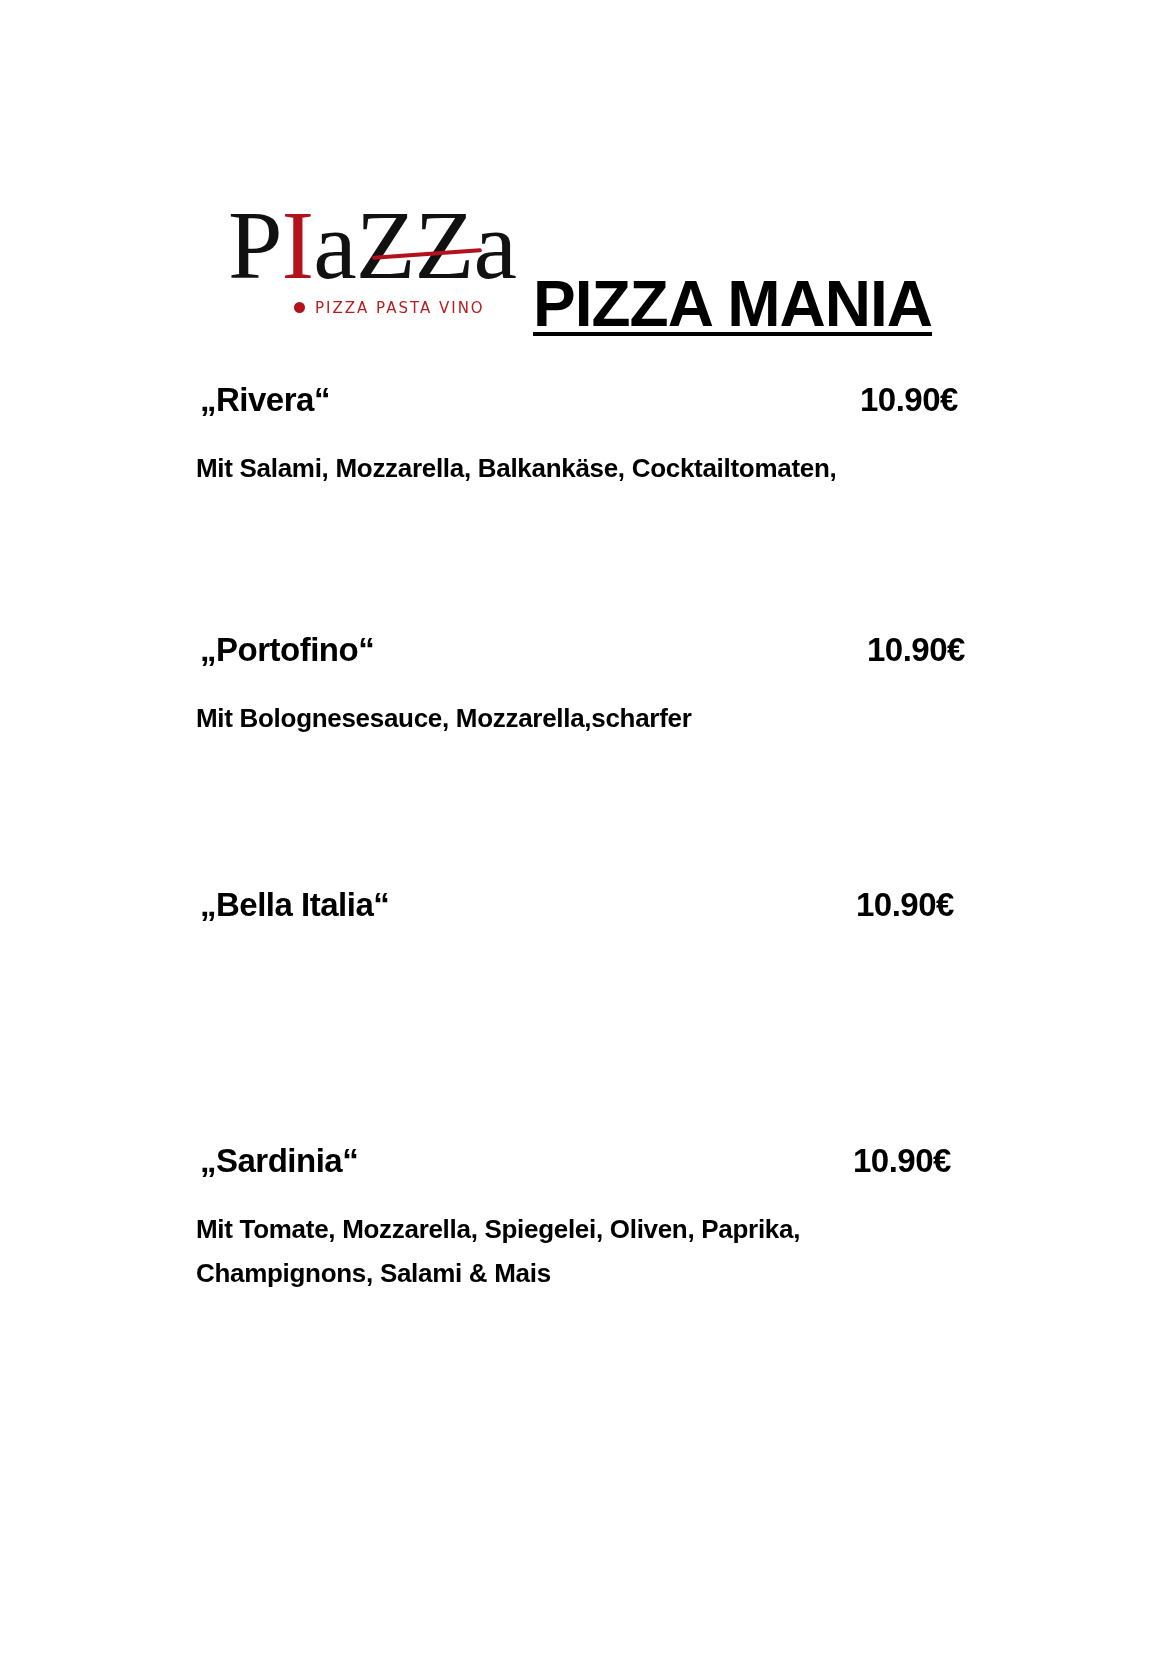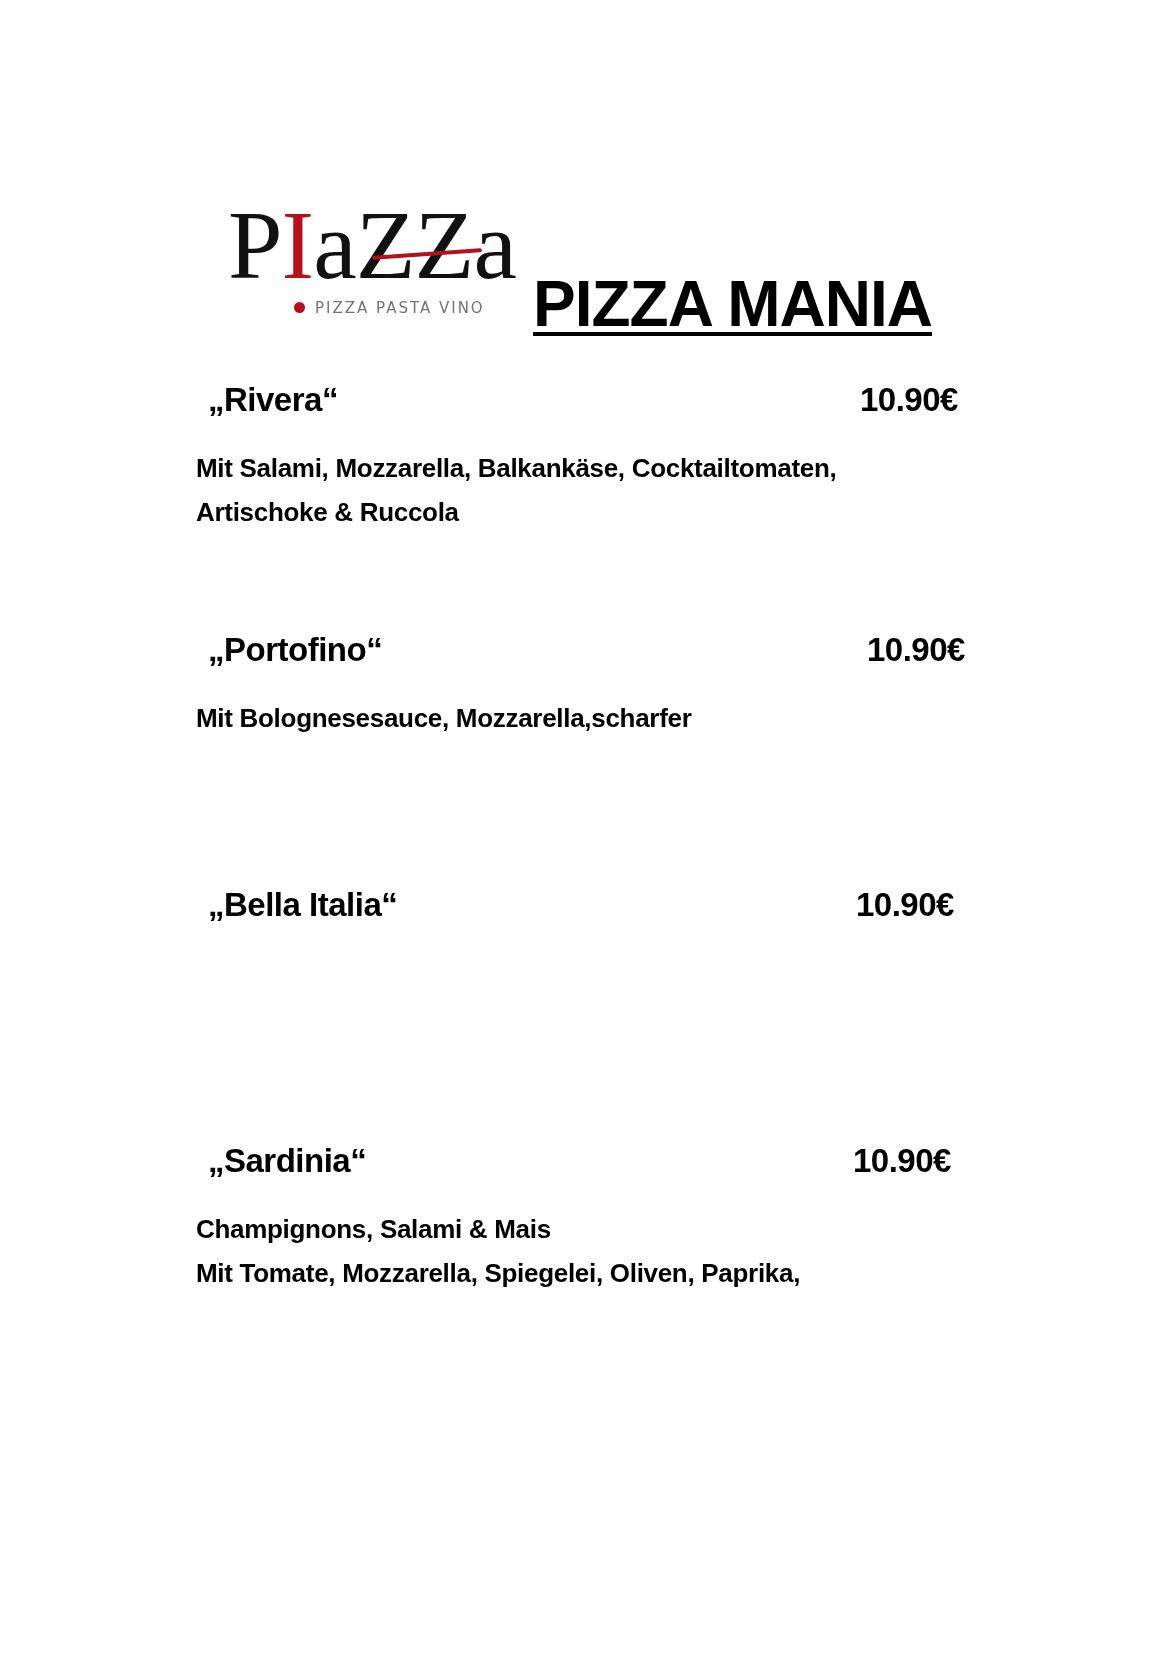--- a/index.html
+++ b/index.html
@@ -1,46 +1,45 @@
 <!DOCTYPE html>
 <html><head>
 <meta charset="utf-8">
 <style>
   html, body { margin:0; padding:0; background:#ffffff; }
   body { width:1165px; height:1654px; position:relative; overflow:hidden; font-family:"Liberation Sans", sans-serif; color:#000; }
   .logo { position:absolute; left:228px; top:196px; width:300px; height:130px; }
   .logo-word { position:absolute; left:0; top:0; font-family:"Liberation Serif", serif; font-size:98px; line-height:98px; letter-spacing:-1px; color:#111; white-space:nowrap; }
   .logo-word .red { color:#b3121c; }
   .logo-stroke { position:absolute; left:144px; top:56px; width:110px; height:4px; background:#b3121c; transform:rotate(-4deg); border-radius:2px; }
-  .tagline { position:absolute; left:66px; top:103px; font-family:"DejaVu Sans", sans-serif; font-size:15px; letter-spacing:2px; color:#737373; white-space:nowrap; }
+  .tagline { position:absolute; left:66px; top:103px; font-family:"DejaVu Sans", sans-serif; font-size:15px; letter-spacing:2px; color:#b91c1c; white-space:nowrap; }
   .tagline .dot { display:inline-block; width:11px; height:11px; border-radius:50%; background:#b3121c; margin-right:10px; vertical-align:0px; }
   .title { position:absolute; left:533px; top:268px; font-family:"Liberation Sans", sans-serif; font-weight:bold; font-size:64px; line-height:72px; letter-spacing:-1px; white-space:nowrap; text-decoration:underline; text-decoration-thickness:4px; text-underline-offset:6px; }
   .item { position:absolute; left:196px; width:760px; }
-  .item-name { position:absolute; left:12px; top:0; font-weight:bold; font-size:33px; line-height:40px; white-space:nowrap; letter-spacing:-0.5px;text-align:center; }
+  .item-name { position:absolute; left:4px; top:0; font-weight:bold; font-size:33px; line-height:40px; white-space:nowrap; letter-spacing:-0.5px;text-align:center; }
   .item-price { position:absolute; top:0; font-weight:bold; font-size:33px; line-height:40px; white-space:nowrap; letter-spacing:-0.5px;margin-left:24px; }
   .item-desc { position:absolute; left:0; top:66px; width:760px; font-weight:bold; font-size:26px; line-height:44px; letter-spacing:-0.3px; }
   .item-desc div { white-space:nowrap; }
 </style>
 </head>
 <body>
 
 <div class="logo">
   <div class="logo-word"><span>P</span><span class="red">I</span><span>aZZa</span></div>
   <div class="logo-stroke"></div>
   <div class="tagline"><span class="dot"></span><span>PIZZA PASTA VINO</span></div>
 </div>
 
 <div class="title">PIZZA MANIA</div>
 
 <div class="item" style="top:380px;">
   <div class="item-name">„Rivera“</div>
   <div class="item-price" style="left:640px;">10.90€</div>
   <div class="item-desc">
     <div>Mit Salami, Mozzarella, Balkankäse, Cocktailtomaten,</div>
-    <div>Artischoke &amp; Ruccola</div>
   </div>
 </div>
 
 <div class="item" style="top:630px;">
   <div class="item-name">„Portofino“</div>
   <div class="item-price" style="left:647px;">10.90€</div>
   <div class="item-desc">
     <div>Mit Bolognesesauce, Mozzarella,scharfer</div>
   </div>
 </div>
@@ -49,16 +48,16 @@
   <div class="item-name">„Bella Italia“</div>
   <div class="item-price" style="left:636px;">10.90€</div>
   <div class="item-desc">
   </div>
 </div>
 
 <div class="item" style="top:1141px;">
   <div class="item-name">„Sardinia“</div>
   <div class="item-price" style="left:633px;">10.90€</div>
   <div class="item-desc">
+    <div>Mit Tomate, Mozzarella, Spiegelei, Oliven, Paprika,</div>
     <div>Champignons, Salami &amp; Mais</div>
-    <div>Mit Tomate, Mozzarella, Spiegelei, Oliven, Paprika,</div>
   </div>
 </div>
 
 </body></html>

